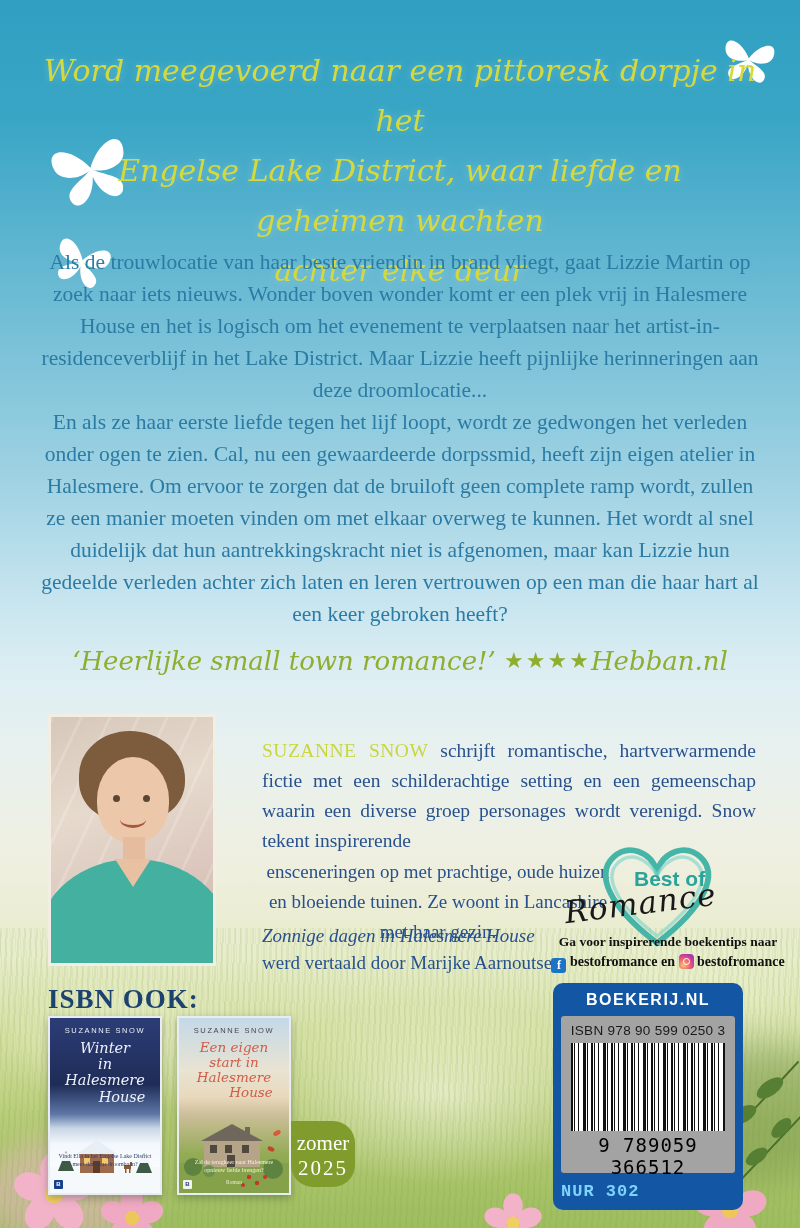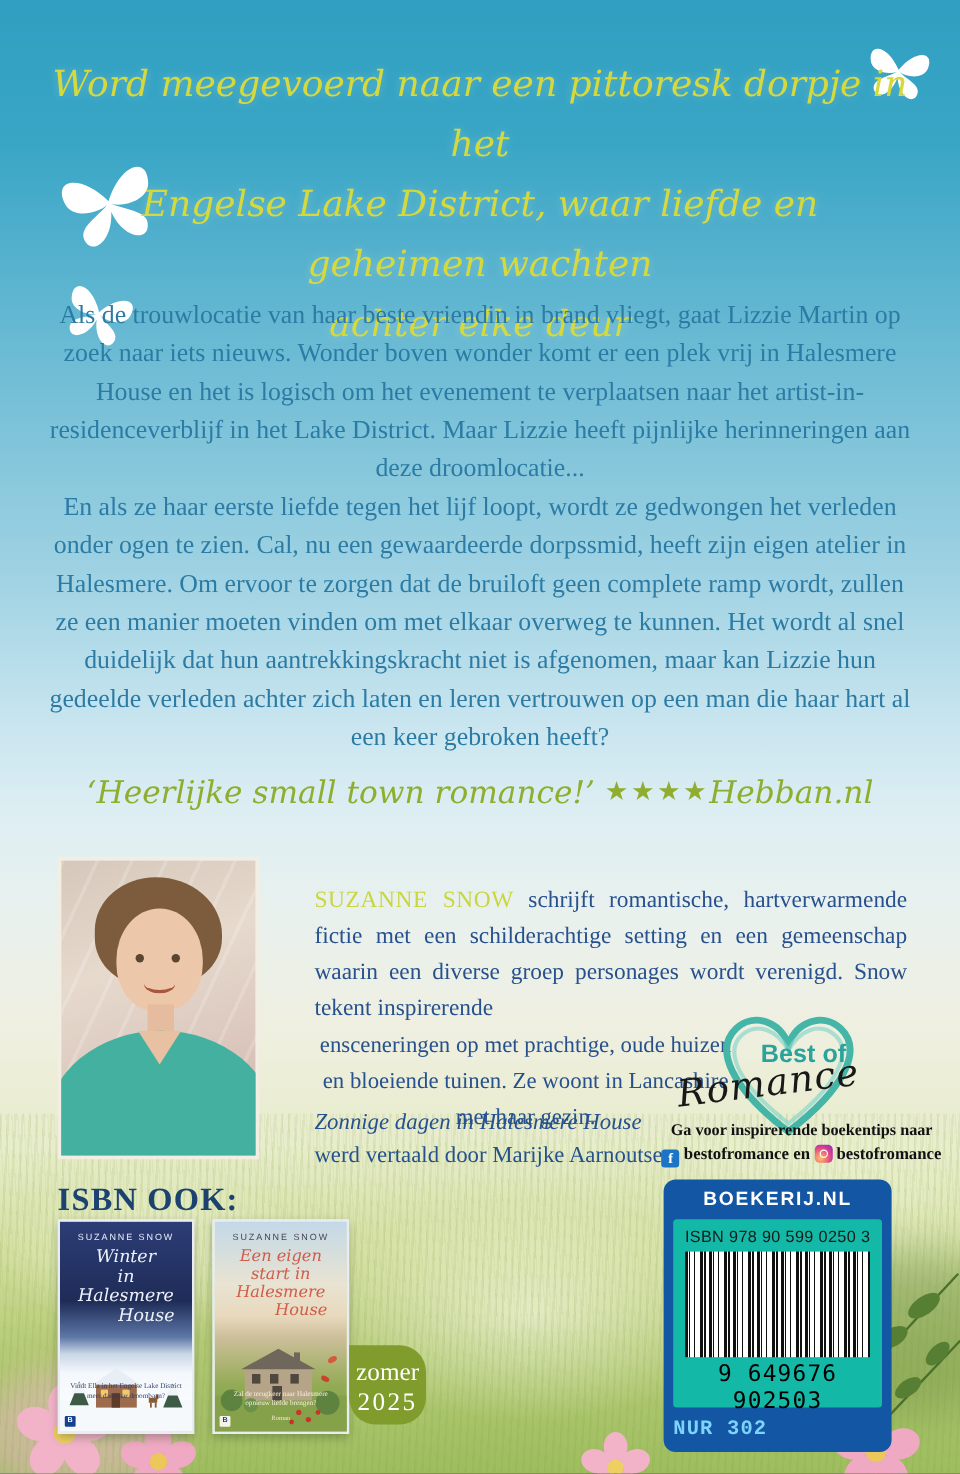--- a/index.html
+++ b/index.html
@@ -88,21 +88,21 @@
   .b-genre{position:absolute;left:0;bottom:8px;width:100%;text-align:center;font-size:5.5px;color:#f0e7cc;}
   .b-logo{position:absolute;left:4px;bottom:4px;width:9px;height:9px;text-align:center;font-family:"Liberation Sans",sans-serif;font-weight:bold;font-size:6px;line-height:9px;border-radius:1px;}
   .book1 .b-logo{background:#16418f;color:#fff;}
   .book2 .b-logo{background:#f4f2ea;color:#16418f;}
   .release-badge{position:absolute;left:291px;top:1121px;width:64px;height:66px;z-index:2;background:#809c2d;
     border-radius:0 22px 22px 22px;color:#fff;text-align:center;font-size:21px;line-height:1.18;padding-top:10px;box-sizing:border-box;}
   .release-badge .yr{letter-spacing:2px;}
   
   .barcode-box{position:absolute;left:553px;top:983px;width:190px;height:227px;z-index:2;background:#1356a4;border-radius:10px;padding:0 8px;box-sizing:border-box;}
   .bb-top{height:33px;line-height:33px;text-align:center;color:#fff;font-family:Liberation Sans, sans-serif;font-weight:bold;font-size:16px;letter-spacing:1.5px;}
-  .bb-white{background:#14b8a6;border-radius:3px;height:157px;text-align:center;padding-top:7px;box-sizing:border-box;}
+  .bb-white{background:#a3a3a3;border-radius:3px;height:157px;text-align:center;padding-top:7px;box-sizing:border-box;}
   .bb-isbn{font-family:"Liberation Sans",sans-serif;font-size:13.5px;color:#1a1a1a;letter-spacing:.3px;}
   .bb-bars{height:88px;margin:5px 10px 0;
     background:repeating-linear-gradient(90deg,#101010 0 2px,#fff 2px 3px,#101010 3px 4px,#fff 4px 7px,#101010 7px 8px,#fff 8px 12px,#101010 12px 15px,#fff 15px 16px,#101010 16px 17px,#fff 17px 20px);}
   .bb-ean{font-family:"DejaVu Sans Mono",monospace;font-size:19px;color:#000;margin-top:3px;letter-spacing:1px;}
   .bb-bottom{height:37px;line-height:37px;text-align:left;color:#7dd3fc;font-family:Liberation Mono, monospace;font-weight:bold;font-size:17px;letter-spacing:1px;}
 </style>
 </head>
 <body>
 
 <div id="cover">
@@ -311,18 +311,18 @@
   <div class="release-badge">
     <div>zomer</div>
     <div class="yr">2025</div>
   </div>
 
   <div class="barcode-box">
     <div class="bb-top">BOEKERIJ.NL</div>
     <div class="bb-white">
       <div class="bb-isbn">ISBN 978 90 599 0250 3</div>
       <div class="bb-bars"></div>
-      <div class="bb-ean">9 649676 902503</div>
+      <div class="bb-ean">9 789059 366512</div>
     </div>
     <div class="bb-bottom">NUR 302</div>
   </div>
 
 </div>
 
 </body></html>

